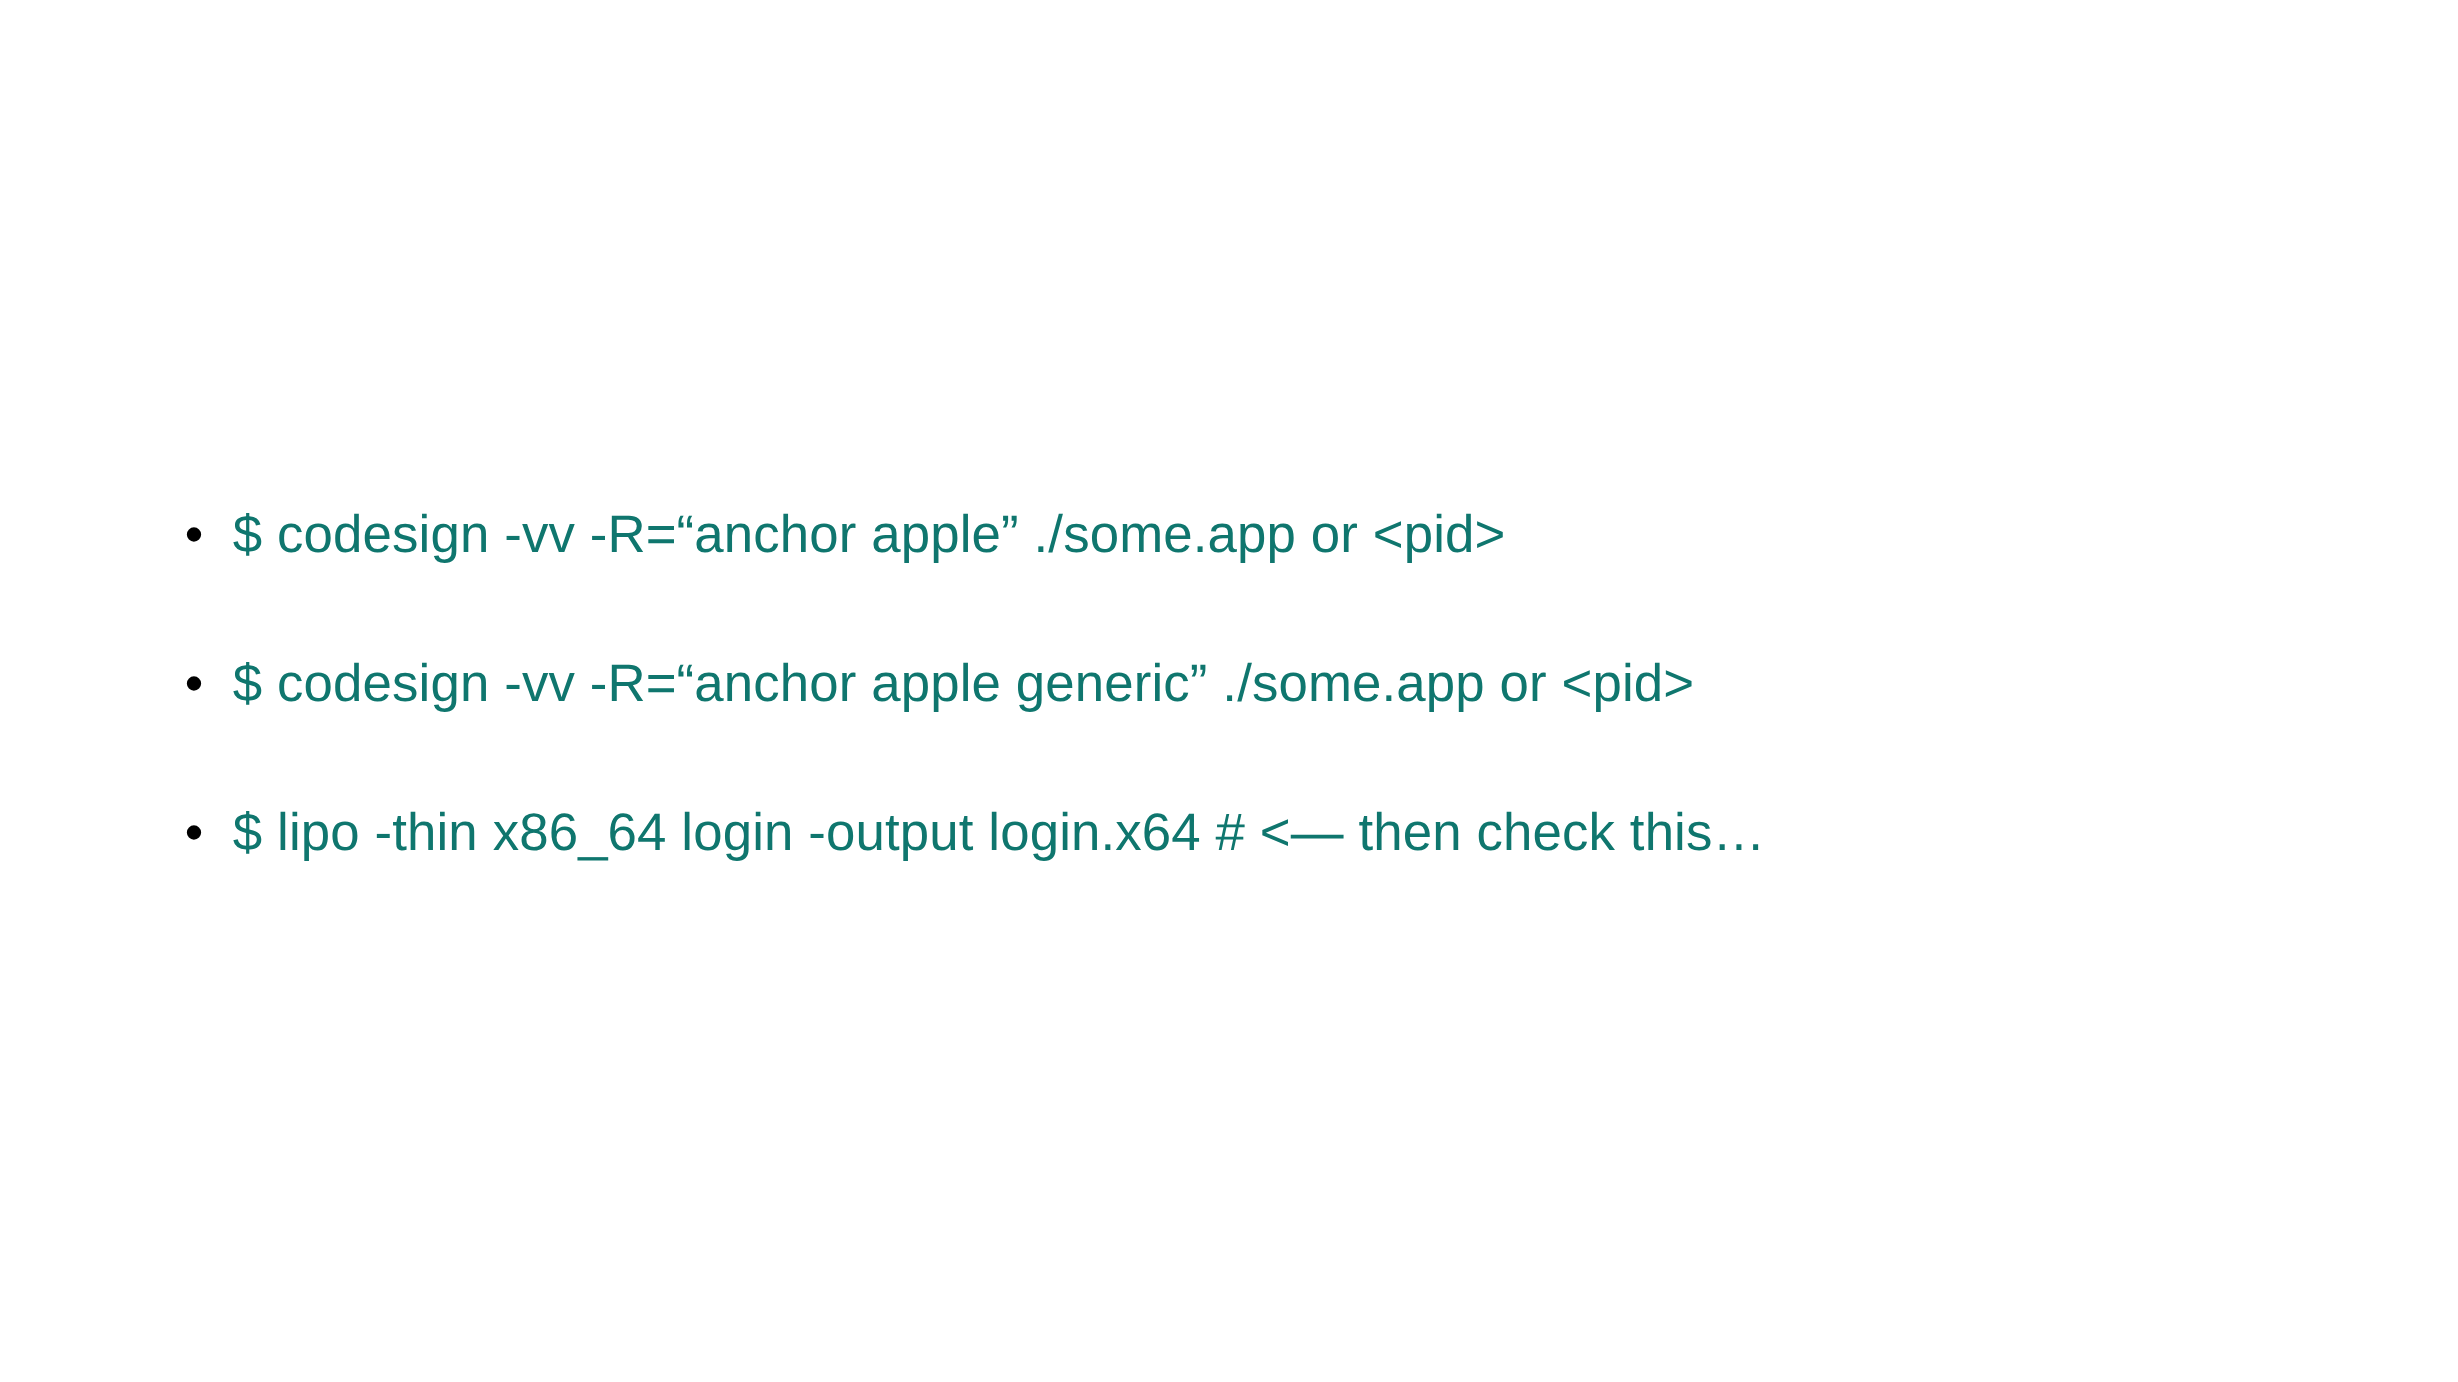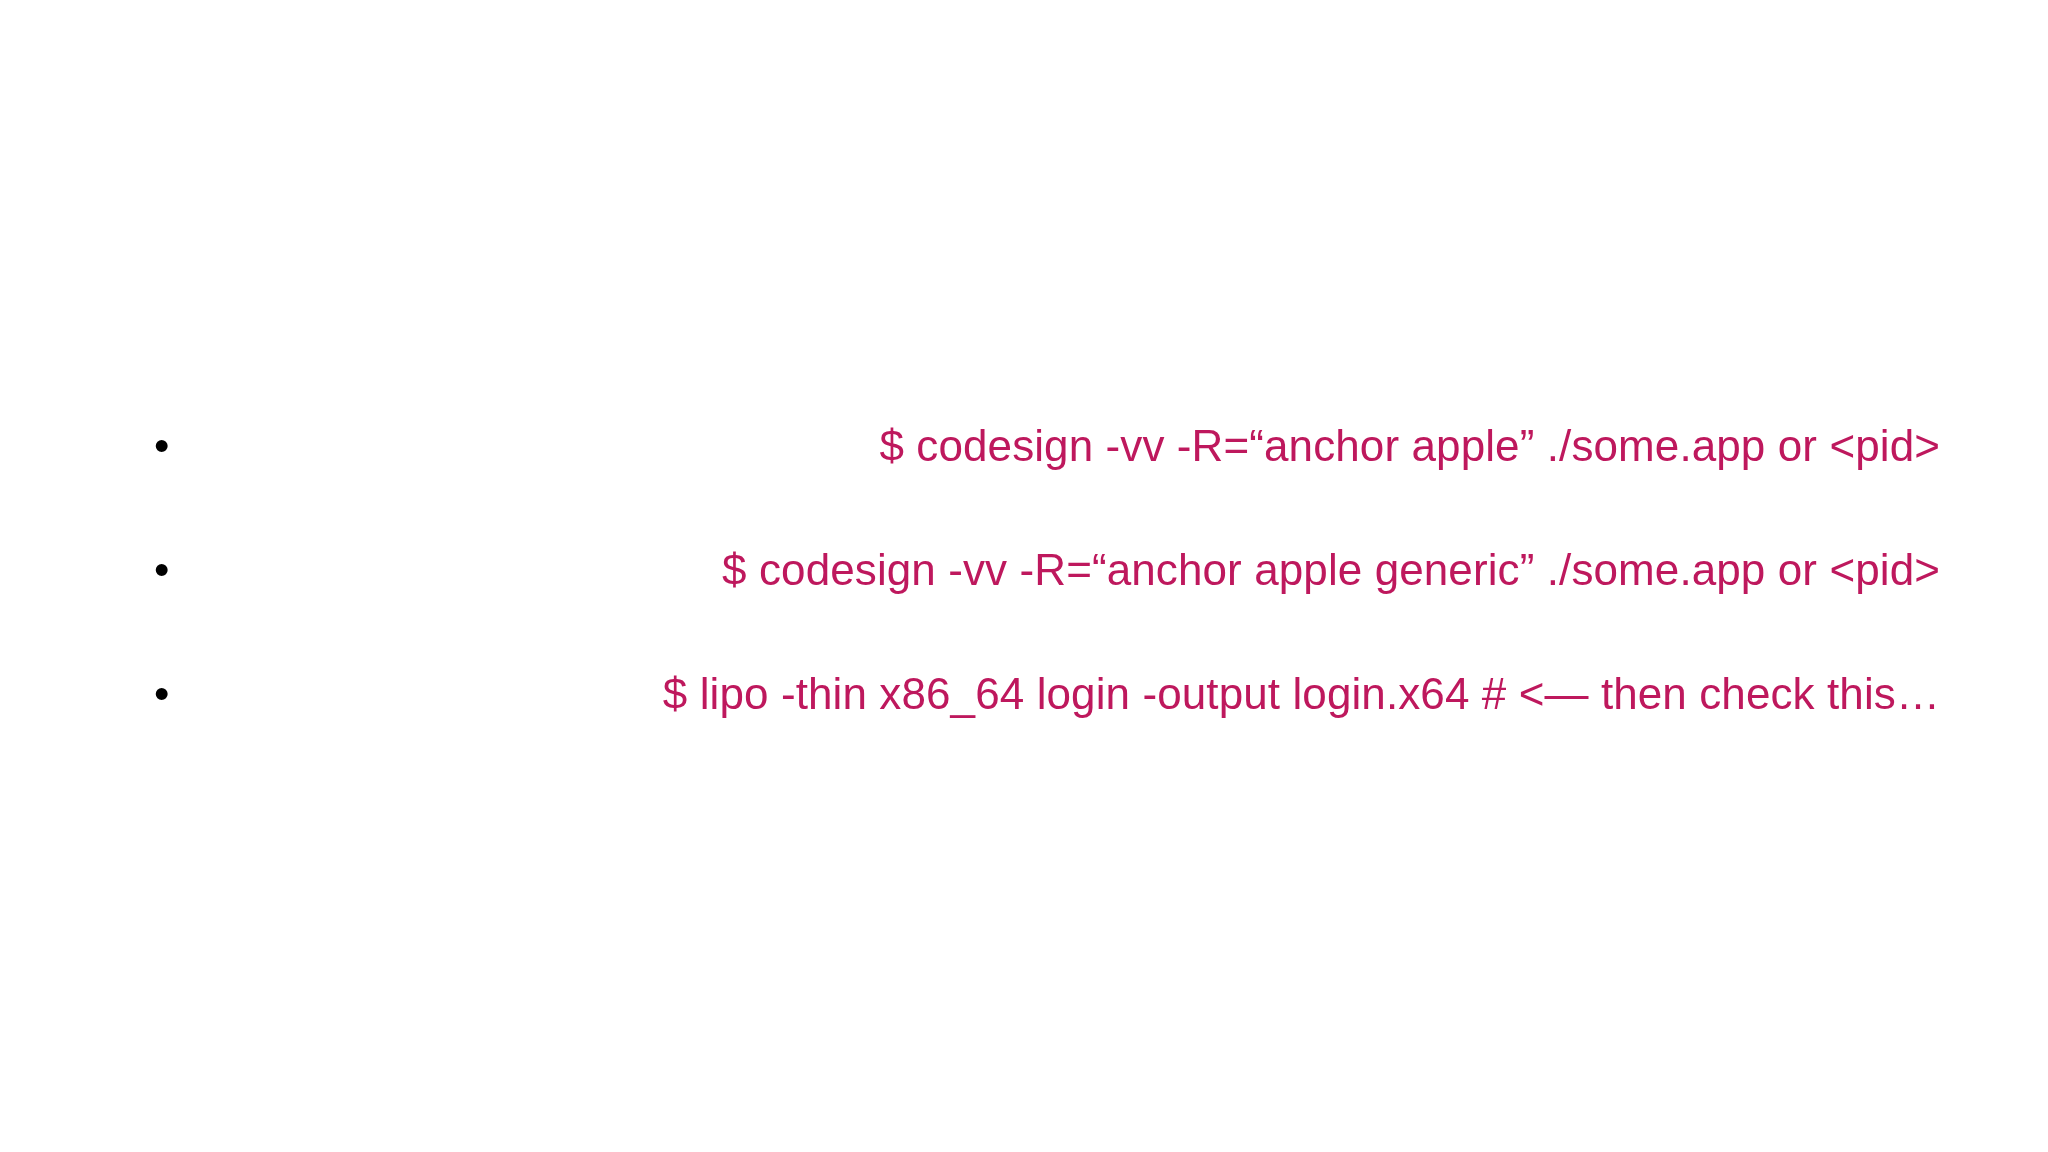--- a/index.html
+++ b/index.html
@@ -49,24 +49,23 @@
     text-align: left;
     padding-left: 14px;
     box-sizing: border-box;
     user-select: none;
   }
 
   .bullet-text {
     flex: 1 1 auto;
     font-size: 44px;
     line-height: 68px;
-    color: #be185d;
+    color: #0f766e;
     letter-spacing: 0.1px;
     white-space: pre;
-    text-align: right;
   }
 </style>
 </head>
 <body>
 
 <div class="slide">
 
   <div class="bullet-block">
 
     <div class="bullet-item">

